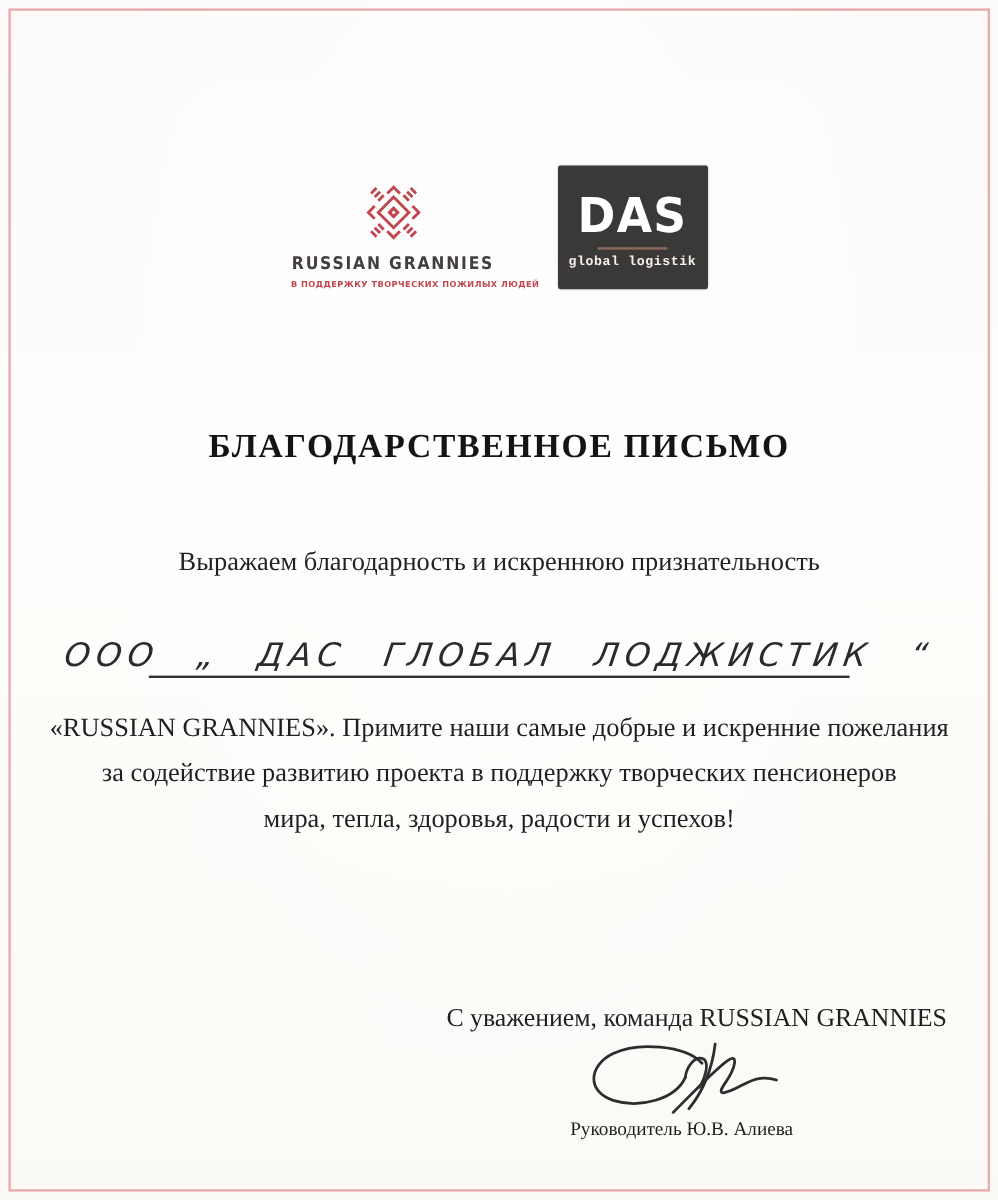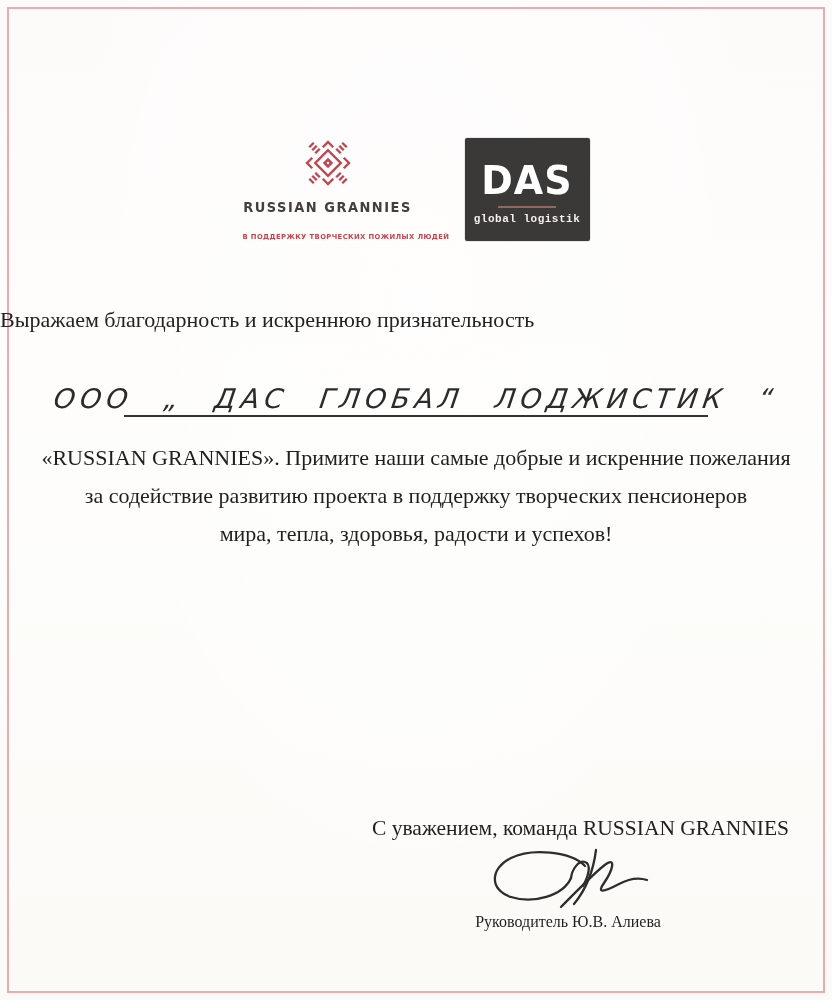--- a/index.html
+++ b/index.html
@@ -49,21 +49,21 @@
     font-family: "DejaVu Sans", sans-serif;
     font-weight: bold;
     font-size: 13px;
     letter-spacing: 1.5px;
     color: #423f3e;
     transform: scaleY(1.12);
     white-space: nowrap;
   }
   .rg-tagline {
     display: block;
-    margin-top: 19px;
+    margin-top: 5px;
     font-family: "DejaVu Sans", sans-serif;
     font-weight: bold;
     font-size: 6.8px;
     letter-spacing: 0.4px;
     color: var(--red, #c0474f);
     white-space: nowrap;
   }
   .das-logo {
     width: 125px;
     height: 103px;
@@ -104,20 +104,21 @@
   .title {
     margin-top: 116px;
     text-align: center;
     font-size: 28px;
     font-weight: bold;
     letter-spacing: 1.5px;
     color: #141414;
   }
   .intro {
     margin-top: 66px;
+    text-align: center;
     font-size: 22px;
     color: #222;
   }
   .recipient {
     margin-top: 50px;
     text-align: center;
   }
   .handwriting {
     display: inline-block;
     font-family: "DejaVu Sans", sans-serif;
@@ -136,21 +137,21 @@
   }
   .body-text {
     margin-top: 22px;
     text-align: center;
     font-size: 22px;
     line-height: 38px;
     color: #1f1f1f;
   }
   .closing-block {
     position: absolute;
-    top: 816px;
+    top: 836px;
     right: 68px;
     width: 392px;
     text-align: center;
   }
   .closing-line {
     font-size: 21.5px;
     color: #1f1f1f;
     white-space: nowrap;
   }
   .signature-svg { display: block; margin: 4px auto 0; }
@@ -190,20 +191,21 @@
         <span class="rg-tagline">В ПОДДЕРЖКУ ТВОРЧЕСКИХ ПОЖИЛЫХ ЛЮДЕЙ</span>
       </div>
 
       <div class="das-logo">
         <span class="das-wordmark">DAS</span>
         <span class="das-divider"></span>
         <span class="das-subtitle">global logistik</span>
       </div>
     </div>
 
+    <div class="title">БЛАГОДАРСТВЕННОЕ ПИСЬМО</div>
 
     <div class="intro">Выражаем благодарность и искреннюю признательность</div>
 
     <div class="recipient">
       <span class="handwriting">ООО „ ДАС ГЛОБАЛ ЛОДЖИСТИК “</span>
       <div class="recipient-underline"></div>
     </div>
 
     <div class="body-text">
       <div>«RUSSIAN GRANNIES». Примите наши самые добрые и искренние пожелания</div>

